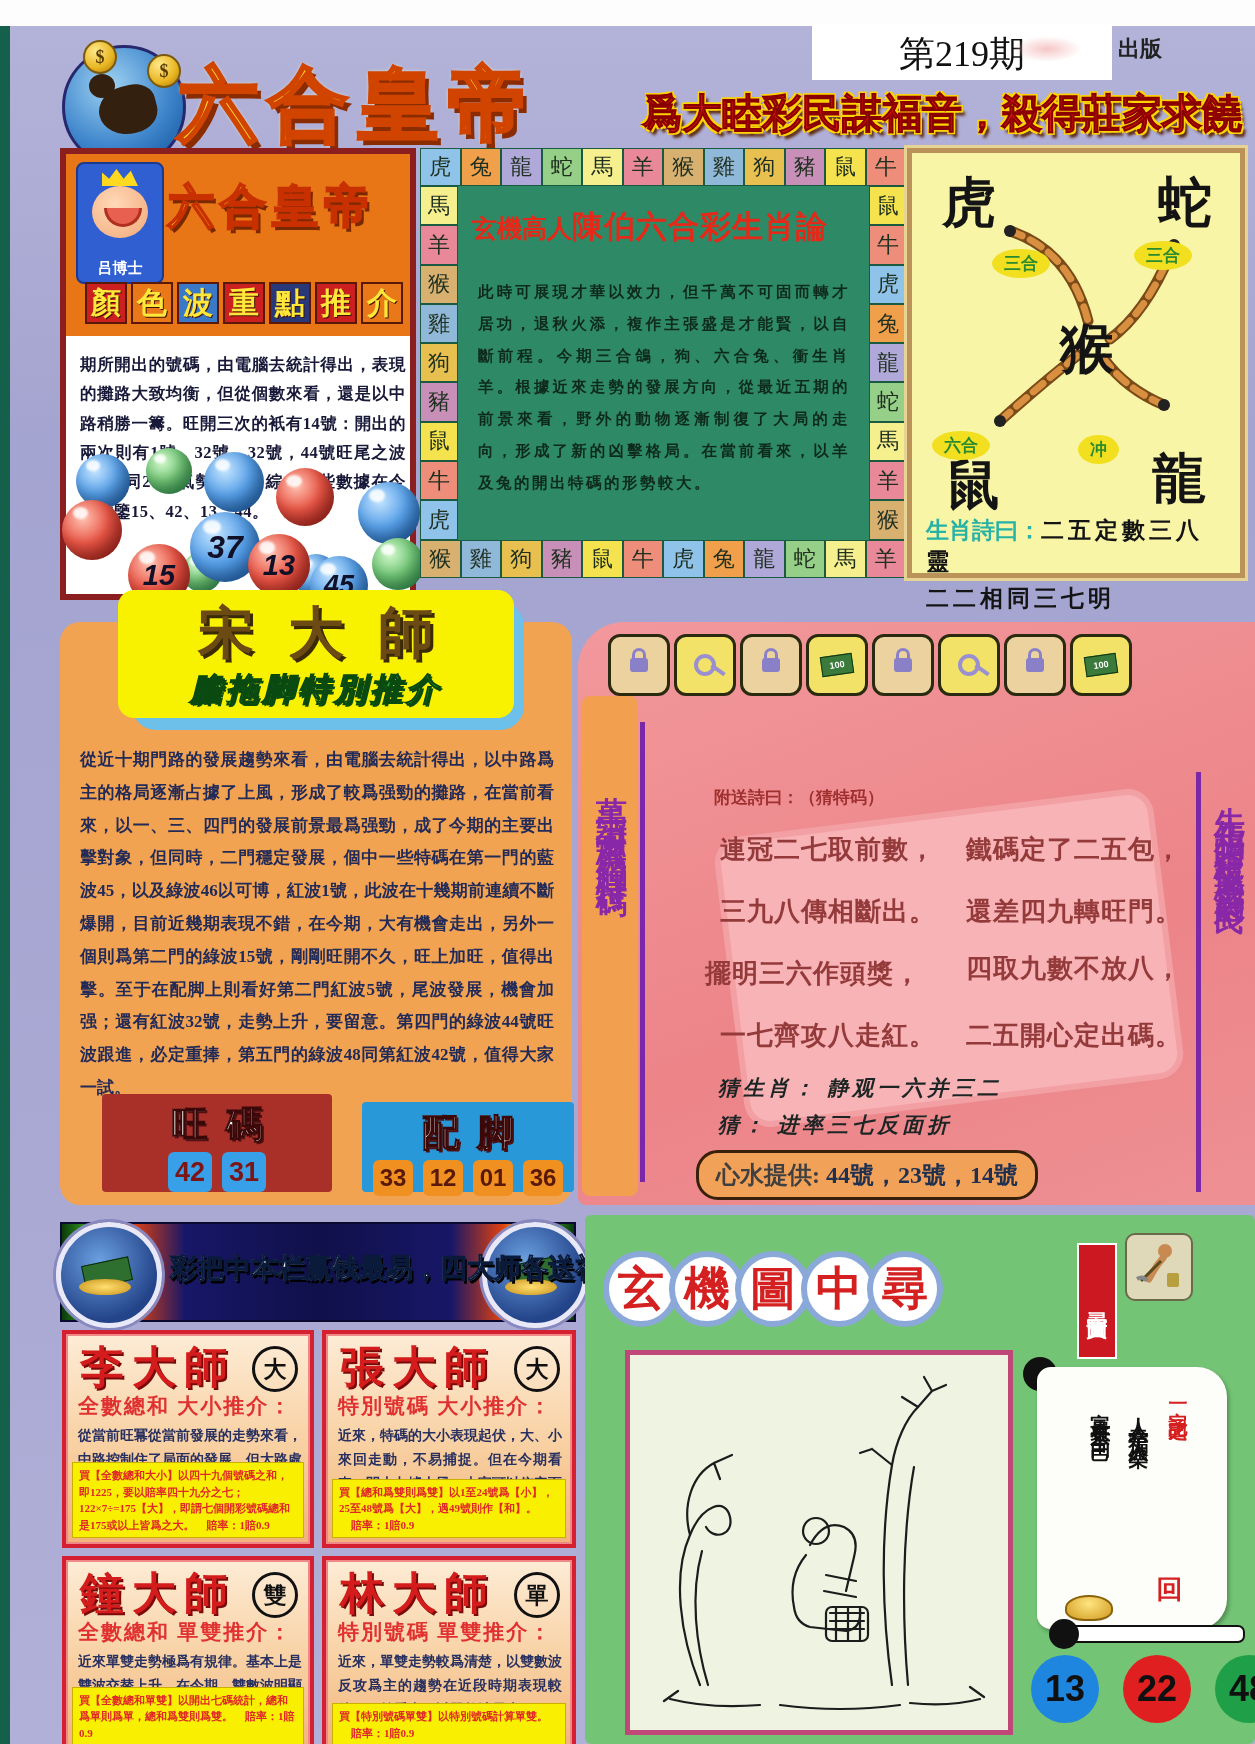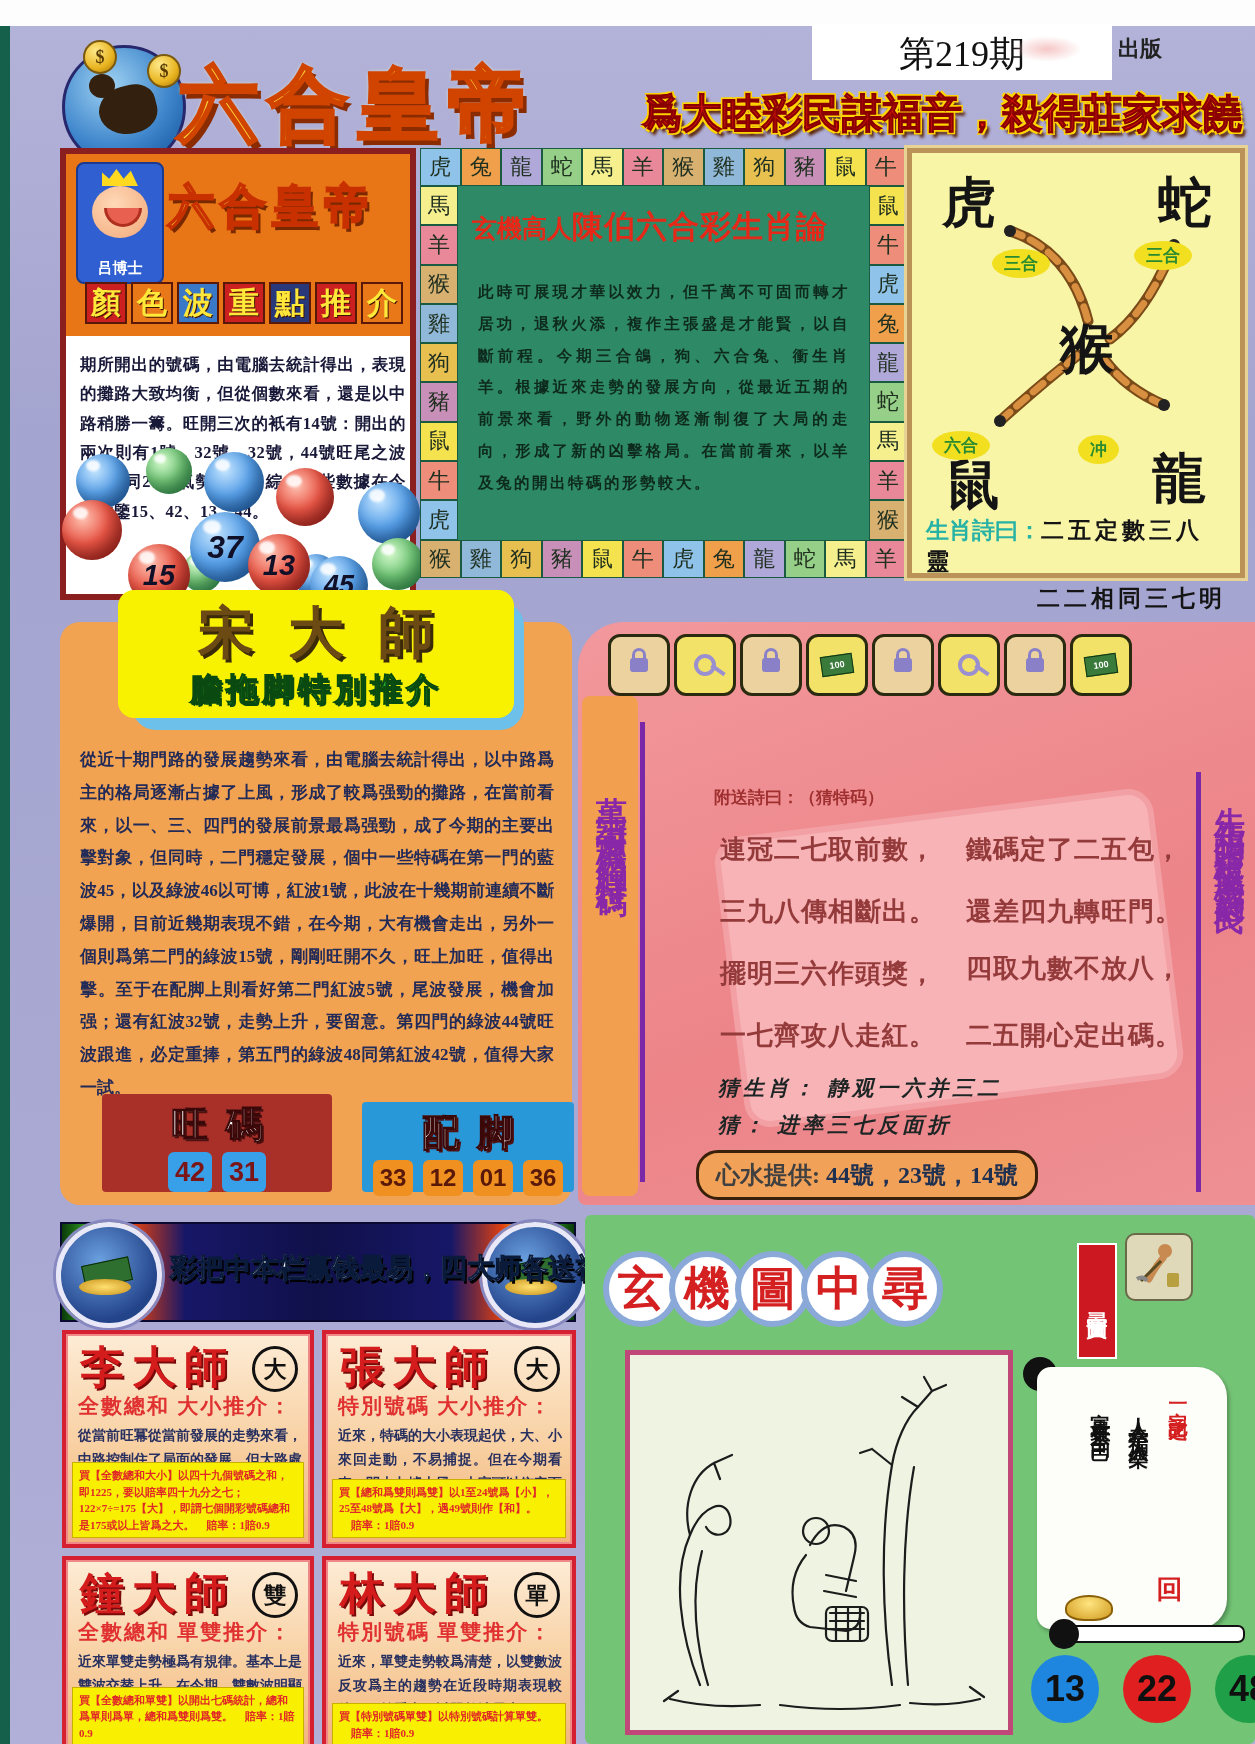--- a/index.html
+++ b/index.html
@@ -83,21 +83,21 @@
   #p3-poem .lbl{color:#27b2a6;font-size:23px;}
   #p3-poem .ln{color:#141414;font-size:23px;letter-spacing:4px;}
 
   
   #p4{left:60px;top:622px;width:512px;height:583px;background:#f2a352;border-radius:20px;}
   #p4-title-shadow{left:72px;top:-20px;width:392px;height:128px;background:#6cc0ea;border-radius:24px;}
   #p4-title{left:58px;top:-32px;width:396px;height:128px;background:#f8f200;border-radius:16px;text-align:center;}
   #p4-title .big{display:block;margin-top:6px;font-size:56px;font-weight:bold;letter-spacing:34px;color:#6b4a14;
     text-shadow:3px 3px 0 #3a2a08;font-family:"Liberation Sans",sans-serif;text-indent:34px;}
   #p4-title .sub{display:block;margin-top:-4px;font-size:32px;font-weight:bold;letter-spacing:4px;color:#22a832;
-    -webkit-text-stroke:1px #0a4a10;text-shadow:2px 2px 0 #084a14;font-family:"Liberation Sans",sans-serif;}
+    -webkit-text-stroke:1px #0a4a10;text-shadow:2px 2px 0 #084a14;font-family:"Liberation Sans",sans-serif;font-style:italic;}
   #p4-body{left:20px;top:122px;width:474px;font-size:17px;font-weight:bold;color:#222a58;line-height:1.93;text-align:justify;}
   .num-box{position:absolute;border-radius:4px;text-align:center;}
   .num-box .nb-label{margin-top:6px;font-size:37px;font-weight:bold;color:#fff;letter-spacing:18px;text-indent:18px;
     -webkit-text-stroke:1px #3a0808;text-shadow:2px 2px 0 #501010;font-family:"Liberation Sans",sans-serif;}
   .nb-nums{display:flex;justify-content:center;gap:10px;margin-top:2px;}
   .nb-sq{width:44px;height:40px;border-radius:6px;display:flex;align-items:center;justify-content:center;
     font-size:27px;font-weight:bold;font-family:"Liberation Sans",sans-serif;}
   #hot-box{left:42px;top:472px;width:230px;height:98px;background:#a83028;}
   #hot-box .nb-sq{background:#38a0e8;color:#7c1616;}
   #pair-box{left:302px;top:480px;width:212px;height:90px;background:#2898d8;}
@@ -326,21 +326,21 @@
     <div class="corner abs" style="left:246px;top:14px;">蛇</div>
     <div class="corner abs" style="left:34px;top:296px;">鼠</div>
     <div class="corner abs" style="left:240px;top:290px;">龍</div>
     <div id="center-animal" class="abs" style="left:148px;top:160px;">猴</div>
     <div class="oval abs" style="left:80px;top:96px;">三合</div>
     <div class="oval abs" style="left:222px;top:88px;">三合</div>
     <div class="oval abs" style="left:20px;top:278px;">六合</div>
     <div class="oval abs" style="left:166px;top:282px;">冲</div>
     <div id="p3-poem" class="abs">
       <span class="lbl">生肖詩曰：</span><span class="ln">二五定數三八靈</span>
-      <div class="ln" style="margin-left:108px;margin-top:6px;text-align:right;">二二相同三七明</div>
+      <div class="ln" style="margin-top:6px;">二二相同三七明</div>
     </div>
   </div>
 
   <div id="p4" class="abs">
     <div id="p4-title-shadow" class="abs"></div>
     <div id="p4-title" class="abs">
       <span class="big">宋大師</span>
       <span class="sub">膽拖脚特別推介</span>
     </div>
     <div id="p4-body" class="abs">從近十期門路的發展趨勢來看，由電腦去統計得出，以中路爲主的格局逐漸占據了上風，形成了較爲强勁的攤路，在當前看來，以一、三、四門的發展前景最爲强勁，成了今期的主要出擊對象，但同時，二門穩定發展，個中一些特碼在第一門的藍波45，以及綠波46以可博，紅波1號，此波在十幾期前連續不斷爆開，目前近幾期表現不錯，在今期，大有機會走出，另外一個則爲第二門的綠波15號，剛剛旺開不久，旺上加旺，值得出擊。至于在配脚上則看好第二門紅波5號，尾波發展，機會加强；還有紅波32號，走勢上升，要留意。第四門的綠波44號旺波跟進，必定重捧，第五門的綠波48同第紅波42號，值得大家一試。</div>
@@ -392,21 +392,21 @@
       </div>
     <div id="zeng-title" class="abs"></div>
     <div id="p5-leftstrip" class="abs"></div>
     <div class="strip-rule abs" style="left:62px;top:100px;height:460px;"></div>
     <div id="p5-lv" class="abs vtext">萬千詩句玄機一觸得特碼</div>
     <div class="strip-rule abs" style="left:618px;top:150px;height:420px;"></div>
     <div id="p5-rv" class="abs vtext">先生相贈窺破天機爲彩民</div>
     <div id="poem-intro" class="abs">附送詩曰：（猜特码）</div>
     <div class="poem-line" style="left:142px;top:210px;">連冠二七取前數，</div>
     <div class="poem-line" style="left:142px;top:272px;">三九八傳相斷出。</div>
-    <div class="poem-line" style="left:142px;top:334px;">擺明三六作頭獎，</div>
+    <div class="poem-line" style="left:127px;top:334px;">擺明三六作頭獎，</div>
     <div class="poem-line" style="left:142px;top:396px;">一七齊攻八走紅。</div>
     <div class="poem-line" style="left:388px;top:210px;">鐵碼定了二五包，</div>
     <div class="poem-line" style="left:388px;top:272px;">還差四九轉旺門。</div>
     <div class="poem-line" style="left:388px;top:329px;font-family:Liberation Mono, monospace;">四取九數不放八，</div>
     <div class="poem-line" style="left:388px;top:396px;">二五開心定出碼。</div>
     <div id="guess1" class="abs">猜生肖： 静观一六并三二</div>
     <div id="guess2" class="abs">猜： 进率三七反面折</div>
     <div id="tip-box" class="abs">
       <span class="tl">心水提供:</span>
       <span class="tn">44號，23號，14號</span>

